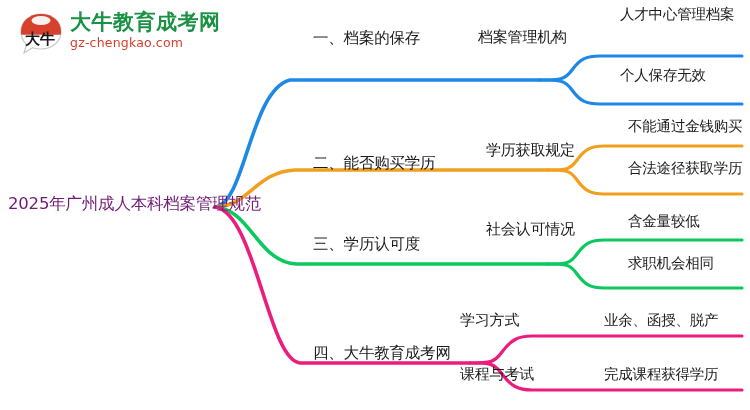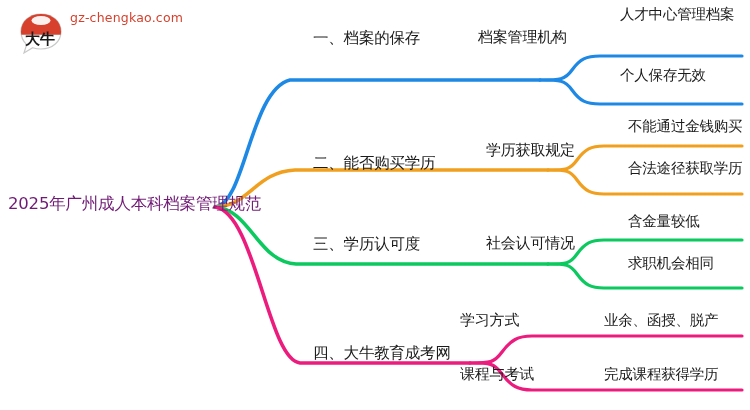--- a/index.html
+++ b/index.html
@@ -114,38 +114,39 @@
     <svg class="logo-mark" viewBox="0 0 46 46" xmlns="http://www.w3.org/2000/svg">
       <path d="M23,3 C34.5,3 43,10.5 43,20.5 C43,30.5 34.5,38 23,38
                C20,38 17.2,37.5 14.7,36.7 L6,42 L8.6,33.6
                C5.1,30.3 3,25.7 3,20.5 C3,10.5 11.5,3 23,3 Z" fill="#ffffff" stroke="#c8c8c8" stroke-width="1.2"></path>
       <path d="M23,3 C34.5,3 43,10.5 43,20.5 C43,21.6 42.9,22.7 42.7,23.7
                L3.3,23.7 C3.1,22.7 3,21.6 3,20.5 C3,10.5 11.5,3 23,3 Z" fill="#d6402c"></path>
       <ellipse cx="23" cy="9.5" rx="9.5" ry="4.6" fill="#ffffff" opacity="0.92"></ellipse>
       <text x="22" y="33" font-family="DejaVu Sans, sans-serif" font-size="15" font-weight="bold" fill="#1b1b1b" text-anchor="middle">大牛</text>
     </svg>
     <div class="logo-text">
+      <div class="logo-cn">大牛教育成考网</div>
       <div class="logo-en">gz-chengkao.com</div>
     </div>
   </div>
 
   <div class="root-title">2025年广州成人本科档案管理规范</div>
 
   <div class="node lvl1" style="left:313px; top:28px;">一、档案的保存</div>
   <div class="node leaf" style="left:620px; top:5px;">人才中心管理档案</div>
   <div class="node lvl2" style="left:478px; top:28px;">档案管理机构</div>
   <div class="node leaf" style="left:620px; top:66px;">个人保存无效</div>
 
   <div class="node lvl1" style="left:313px; top:141px;margin-top:12px;">二、能否购买学历</div>
   <div class="node lvl2" style="left:486px; top:141px;">学历获取规定</div>
   <div class="node leaf" style="left:628px; top:117px;">不能通过金钱购买</div>
   <div class="node lvl1" style="left:313px; top:234px;">三、学历认可度</div>
 
   <div class="node leaf" style="left:628px; top:159px;">合法途径获取学历</div>
-  <div class="node lvl2" style="left:486px; top:234px;text-align:right;">社会认可情况</div>
+  <div class="node lvl2" style="left:486px; top:220px;text-align:right;">社会认可情况</div>
   <div class="node leaf" style="left:628px; top:212px;">含金量较低</div>
   <div class="node leaf" style="left:628px; top:254px;">求职机会相同</div>
 
   <div class="node lvl1" style="left:313px; top:343px;">四、大牛教育成考网</div>
   <div class="node lvl2" style="left:460px; top:311px;">学习方式</div>
   <div class="node leaf" style="left:604px; top:311px;">业余、函授、脱产</div>
   <div class="node lvl2" style="left:460px; top:365px;">课程与考试</div>
   <div class="node leaf" style="left:604px; top:365px;">完成课程获得学历</div>
 
 </div>

